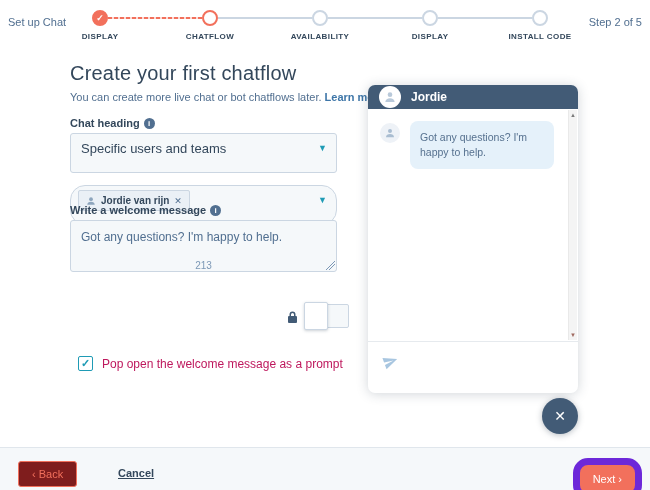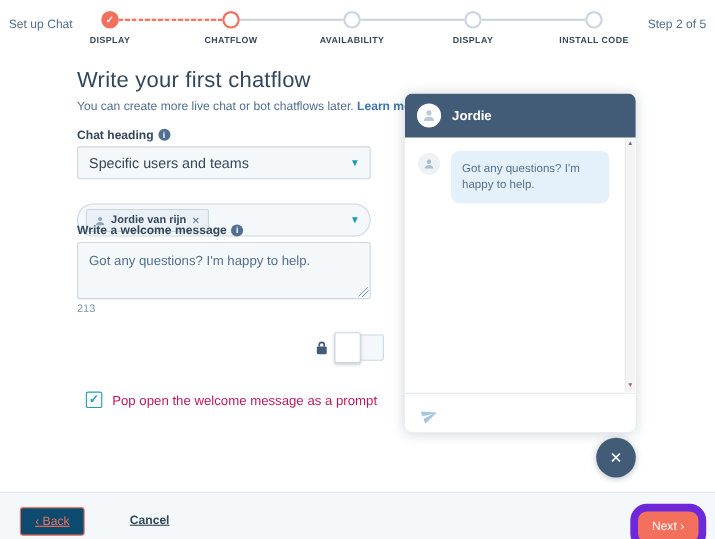--- a/index.html
+++ b/index.html
@@ -18,62 +18,62 @@
 
   
   .page-title { position:absolute; left:70px; top:62px; font-size:20px; font-weight:500; color:#33475b; letter-spacing:.2px; }
   .page-subtitle { position:absolute; left:70px; top:91px; font-size:11px; color:#516f90; }
   .learn-more { color:#3e76a8; font-weight:bold; text-decoration:none; cursor:pointer; }
   .ext-icon { font-size:10px; color:#3e76a8; }
 
   .field-label { position:absolute; font-size:11px; font-weight:bold; color:#33475b; }
   .info-dot { display:inline-block; width:11px; height:11px; margin-left:4px; border-radius:50%; background:#516f90; color:#fff; font-size:8px; line-height:11px; text-align:center; font-weight:bold; vertical-align:1px; cursor:default; }
 
-  .select-box { position:absolute; left:70px; width:267px; height:30px; background:#f5f8fa; border:1px solid #cbd6e2; border-radius:3px; cursor:pointer; }
+  .select-box { position:absolute; left:70px; width:267px; height:40px; background:#f5f8fa; border:1px solid #cbd6e2; border-radius:3px; cursor:pointer; }
   .select-box .sel-text { position:absolute; left:10px; top:7px; font-size:13px; color:#33475b; }
   .select-box .caret { position:absolute; right:9px; top:9px; font-size:9px; color:#1f9bb5; }
 
   .user-tag { position:absolute; left:7px; top:4px; height:21px; background:#eaf0f6; border:1px solid #cbd6e2; border-radius:2px; padding:0 7px; display:flex; align-items:center; gap:5px; }
   .user-tag .tag-text { font-size:10px; font-weight:bold; color:#33475b; }
   .user-tag .tag-x { font-size:9px; color:#516f90; cursor:pointer; }
   .person-svg { display:block; }
 
   .welcome-textarea { position:absolute; left:70px; top:220px; width:267px; height:52px; background:#f5f8fa; border:1px solid #cbd6e2; border-radius:3px; resize:none; font-family:"Liberation Sans",sans-serif; font-size:12px; color:#516f90; padding:8px 10px; line-height:1.4; }
   .resize-corner { position:absolute; left:326px; top:261px; width:9px; height:9px; background:
      linear-gradient(135deg, transparent 0 45%, #7c98b6 45% 52%, transparent 52% 65%, #7c98b6 65% 72%, transparent 72%); }
-  .char-count { position:absolute; left:70px; top:276px; width:267px; text-align:left; font-size:10px; color:#7c98b6; }
+  .char-count { position:absolute; left:70px; top:260px; width:267px; text-align:center; font-size:10px; color:#7c98b6; }
 
   .assign-title { position:absolute; left:70px; top:292px; font-size:12px; font-weight:bold; color:#33475b; }
   .assign-desc { position:absolute; left:70px; top:309px; width:200px; font-size:11px; line-height:15px; color:#516f90; }
   .lock-wrap { position:absolute; left:287px; top:310px; }
   .toggle { position:absolute; left:305px; top:304px; width:44px; height:24px; background:#f5f8fa; border:1px solid #cbd6e2; border-radius:2px; cursor:pointer; }
   .toggle .knob { position:absolute; left:-2px; top:-3px; width:24px; height:28px; background:#fff; border:1px solid #cbd6e2; border-radius:2px; box-shadow:0 1px 3px rgba(51,71,91,.25); }
 
   .checkbox-row { position:absolute; left:78px; top:356px; display:flex; align-items:center; gap:9px; }
   .checkbox { width:15px; height:15px; border:1px solid #1f9bb5; border-radius:2px; background:#fff; color:#1f9bb5; font-size:11px; line-height:13px; text-align:center; font-weight:bold; cursor:pointer; }
   .checkbox-label { font-size:12px; color:#be185d; }
 
   
   .widget { position:absolute; left:368px; top:85px; width:210px; height:308px; background:#fff; border-radius:7px; box-shadow:0 1px 12px rgba(45,62,80,.22); overflow:hidden; }
-  .widget-header { height:40px; background:#425b76; display:flex; align-items:center; padding-left:11px; }
+  .widget-header { height:24px; background:#425b76; display:flex; align-items:center; padding-left:11px; }
   .avatar-lg { width:22px; height:22px; border-radius:50%; background:#fff; display:flex; align-items:center; justify-content:center; }
   .agent-name { margin-left:10px; color:#fff; font-size:12px; font-weight:bold; }
   .widget-body { position:relative; height:232px; }
   .avatar-sm { position:absolute; left:12px; top:14px; width:20px; height:20px; border-radius:50%; background:#eef2f7; display:flex; align-items:center; justify-content:center; }
   .bubble { position:absolute; left:42px; top:12px; width:144px; background:#e5f1fa; border-radius:8px; padding:9px 10px; font-size:10.5px; line-height:15px; color:#56718f; }
   .wscroll { position:absolute; right:1px; top:1px; width:9px; height:230px; background:#f4f4f4; border-left:1px solid #e9e9e9; }
   .wscroll .s-up { position:absolute; top:2px; left:0; width:8px; text-align:center; font-size:6px; color:#7a7a7a; cursor:pointer; }
   .wscroll .s-down { position:absolute; bottom:2px; left:0; width:8px; text-align:center; font-size:6px; color:#a06a60; cursor:pointer; }
   .widget-footer { height:40px; border-top:1px solid #e6eaee; display:flex; align-items:center; padding-left:14px; }
 
   .close-chat { position:absolute; left:542px; top:398px; width:36px; height:36px; border-radius:50%; background:#425b76; color:#fff; font-size:14px; line-height:36px; text-align:center; box-shadow:0 1px 6px rgba(45,62,80,.35); cursor:pointer; }
 
   
   .bottom-bar { position:absolute; left:0; top:447px; width:650px; height:43px; background:#f5f8fa; border-top:1px solid #e0e6ec; }
-  .back-btn { position:absolute; left:18px; top:13px; background:#0c4a6e; border:1px solid #f2705c; color:#f2705c; border-radius:3px; font-size:11px; padding:6px 13px; cursor:pointer; font-family:"Liberation Sans",sans-serif;text-decoration:underline; }
+  .back-btn { position:absolute; left:18px; top:13px; background:#7f1d1d; border:1px solid #f2705c; color:#f2705c; border-radius:3px; font-size:11px; padding:6px 13px; cursor:pointer; font-family:"Liberation Sans",sans-serif; }
   .cancel-link { position:absolute; left:118px; top:19px; font-size:11px; font-weight:bold; color:#33475b; text-decoration:underline; cursor:pointer; }
   .next-btn { position:absolute; right:8px; top:10px; background:#f2705c; border:7px solid #6d28d9; color:#fff; border-radius:15px; font-size:11px; padding:8px 13px; cursor:pointer; font-family:"Liberation Sans",sans-serif; }
   .chev { font-size:11px; }
 </style>
 </head>
 <body>
 
 <div id="page">
 
   <span class="flow-label">Set up Chat</span>
@@ -89,21 +89,21 @@
   <div class="step-circle" style="left:312px;"></div>
   <div class="step-circle" style="left:422px;"></div>
   <div class="step-circle" style="left:532px;"></div>
 
   <div class="step-label" style="left:50px;">DISPLAY</div>
   <div class="step-label" style="left:160px;">CHATFLOW</div>
   <div class="step-label" style="left:270px;">AVAILABILITY</div>
   <div class="step-label" style="left:380px;">DISPLAY</div>
   <div class="step-label" style="left:490px;">INSTALL CODE</div>
 
-  <div class="page-title">Write your first chatflow</div>
+  <div class="page-title">Create your first chatflow</div>
   <div class="page-subtitle">
     <span>You can create more live chat or bot chatflows later.</span>
     <a class="learn-more">Learn more</a>
     <span class="ext-icon">⧉</span>
   </div>
 
   <div class="field-label" style="left:70px;top:117px;">
     <span>Chat heading</span><span class="info-dot">i</span>
   </div>
 

